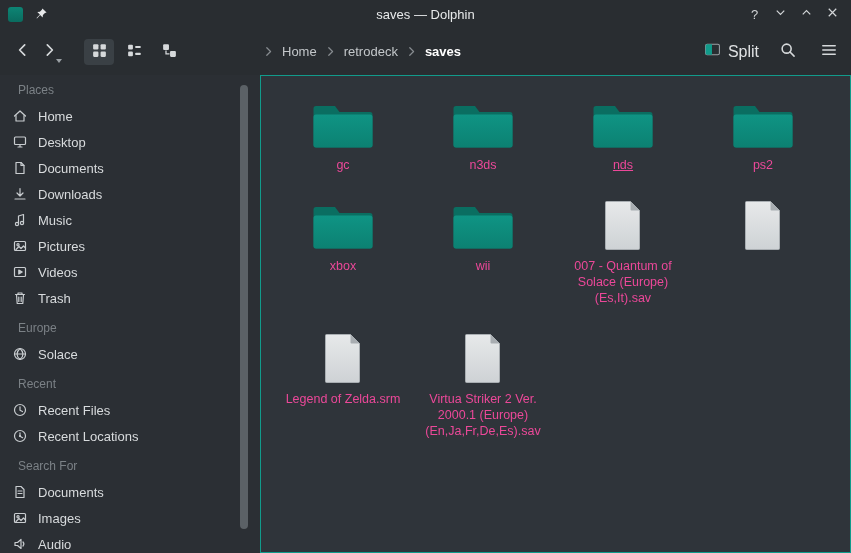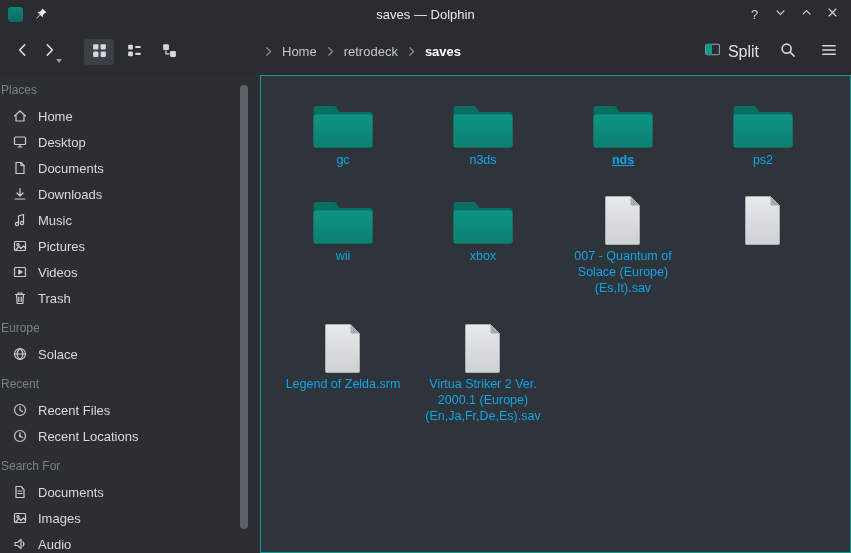--- a/index.html
+++ b/index.html
@@ -40,33 +40,33 @@
   .toolbar-right{margin-left:auto;display:flex;align-items:center;gap:17px;}
   .split-btn{display:flex;align-items:center;gap:7px;background:none;border:none;color:#dfe1e3;
     font-size:16px;font-family:inherit;}
   .icon-btn{background:none;border:none;color:#d6d9db;display:flex;align-items:center;justify-content:center;
     width:24px;height:24px;}
 
   
   .main{flex:1;display:flex;min-height:0;}
   .sidebar{width:260px;flex:0 0 260px;background:var(--sidebar-bg);position:relative;padding-top:2px;
     overflow:hidden;font-size:13px;}
-  .side-sec-title{height:26px;line-height:26px;padding-left:1px;margin-top:4px;font-size:12px;color:var(--section-title);}
+  .side-sec-title{height:26px;line-height:26px;padding-left:18px;margin-top:4px;font-size:12px;color:var(--section-title);}
   .side-sec-title:first-child{margin-top:0;}
   .side-item{height:26px;display:flex;align-items:center;gap:10px;padding-left:12px;color:#d8dbdd;}
   .side-icon{width:16px;height:16px;display:flex;color:#c9cdd0;flex:0 0 16px;}
   .scroll-thumb{position:absolute;right:12px;top:10px;width:8px;height:444px;border-radius:4px;background:var(--scrollbar);}
 
   .content{flex:1;background:var(--content-bg);border:1px solid var(--accent);overflow:hidden;}
   .grid{display:grid;grid-template-columns:repeat(4,140px);row-gap:16px;padding:12px 0 0 12px;}
   .cell{display:flex;flex-direction:column;align-items:center;}
   .cell-icon{height:64px;display:flex;align-items:flex-end;justify-content:center;padding-bottom:2px;}
-  .cell-label{font-size:12.5px;line-height:16px;text-align:center;max-width:126px;
-    color:#0ea5e9;overflow-wrap:break-word;}
-  .cell-label.underlined{text-decoration:underline;font-weight:bold;}
+  .cell-label{margin-top:5px;font-size:12.5px;line-height:16px;text-align:center;max-width:126px;
+    color:#ec4899;overflow-wrap:break-word;}
+  .cell-label.underlined{text-decoration:underline;}
 </style>
 </head>
 <body>
 
 <div class="window">
 
   <div class="titlebar">
     <div class="tb-left">
       <div class="app-icon"></div>
       <span class="pin">
@@ -393,36 +393,36 @@
                 <defs>
                   <linearGradient id="fg" x1="0" y1="0" x2="0" y2="1">
                     <stop offset="0" stop-color="#0f9484"></stop>
                     <stop offset="1" stop-color="#0c8172"></stop>
                   </linearGradient>
                 </defs>
                 <path d="M3 4h19l4.5 6H57a2.5 2.5 0 0 1 2.5 2.5V43a2.5 2.5 0 0 1-2.5 2.5H3A2.5 2.5 0 0 1 .5 43V6.5A2.5 2.5 0 0 1 3 4z" fill="#0a6e61"></path>
                 <rect x="0.5" y="12.5" width="59" height="33" rx="2.5" fill="url(#fg)"></rect>
               </svg>
             </div>
+            <div class="cell-label">xbox</div>
+          </div>
+          <div class="cell">
+            <div class="cell-icon">
+              <svg width="60" height="48" viewBox="0 0 60 48">
+                <defs>
+                  <linearGradient id="fg" x1="0" y1="0" x2="0" y2="1">
+                    <stop offset="0" stop-color="#0f9484"></stop>
+                    <stop offset="1" stop-color="#0c8172"></stop>
+                  </linearGradient>
+                </defs>
+                <path d="M3 4h19l4.5 6H57a2.5 2.5 0 0 1 2.5 2.5V43a2.5 2.5 0 0 1-2.5 2.5H3A2.5 2.5 0 0 1 .5 43V6.5A2.5 2.5 0 0 1 3 4z" fill="#0a6e61"></path>
+                <rect x="0.5" y="12.5" width="59" height="33" rx="2.5" fill="url(#fg)"></rect>
+              </svg>
+            </div>
             <div class="cell-label">wii</div>
-          </div>
-          <div class="cell">
-            <div class="cell-icon">
-              <svg width="60" height="48" viewBox="0 0 60 48">
-                <defs>
-                  <linearGradient id="fg" x1="0" y1="0" x2="0" y2="1">
-                    <stop offset="0" stop-color="#0f9484"></stop>
-                    <stop offset="1" stop-color="#0c8172"></stop>
-                  </linearGradient>
-                </defs>
-                <path d="M3 4h19l4.5 6H57a2.5 2.5 0 0 1 2.5 2.5V43a2.5 2.5 0 0 1-2.5 2.5H3A2.5 2.5 0 0 1 .5 43V6.5A2.5 2.5 0 0 1 3 4z" fill="#0a6e61"></path>
-                <rect x="0.5" y="12.5" width="59" height="33" rx="2.5" fill="url(#fg)"></rect>
-              </svg>
-            </div>
-            <div class="cell-label">xbox</div>
           </div>
           <div class="cell">
             <div class="cell-icon">
               <svg width="40" height="52" viewBox="0 0 40 52">
                 <defs>
                   <linearGradient id="pg" x1="0" y1="0" x2="0" y2="1">
                     <stop offset="0" stop-color="#e7e9ea"></stop>
                     <stop offset="1" stop-color="#ced2d5"></stop>
                   </linearGradient>
                 </defs>

